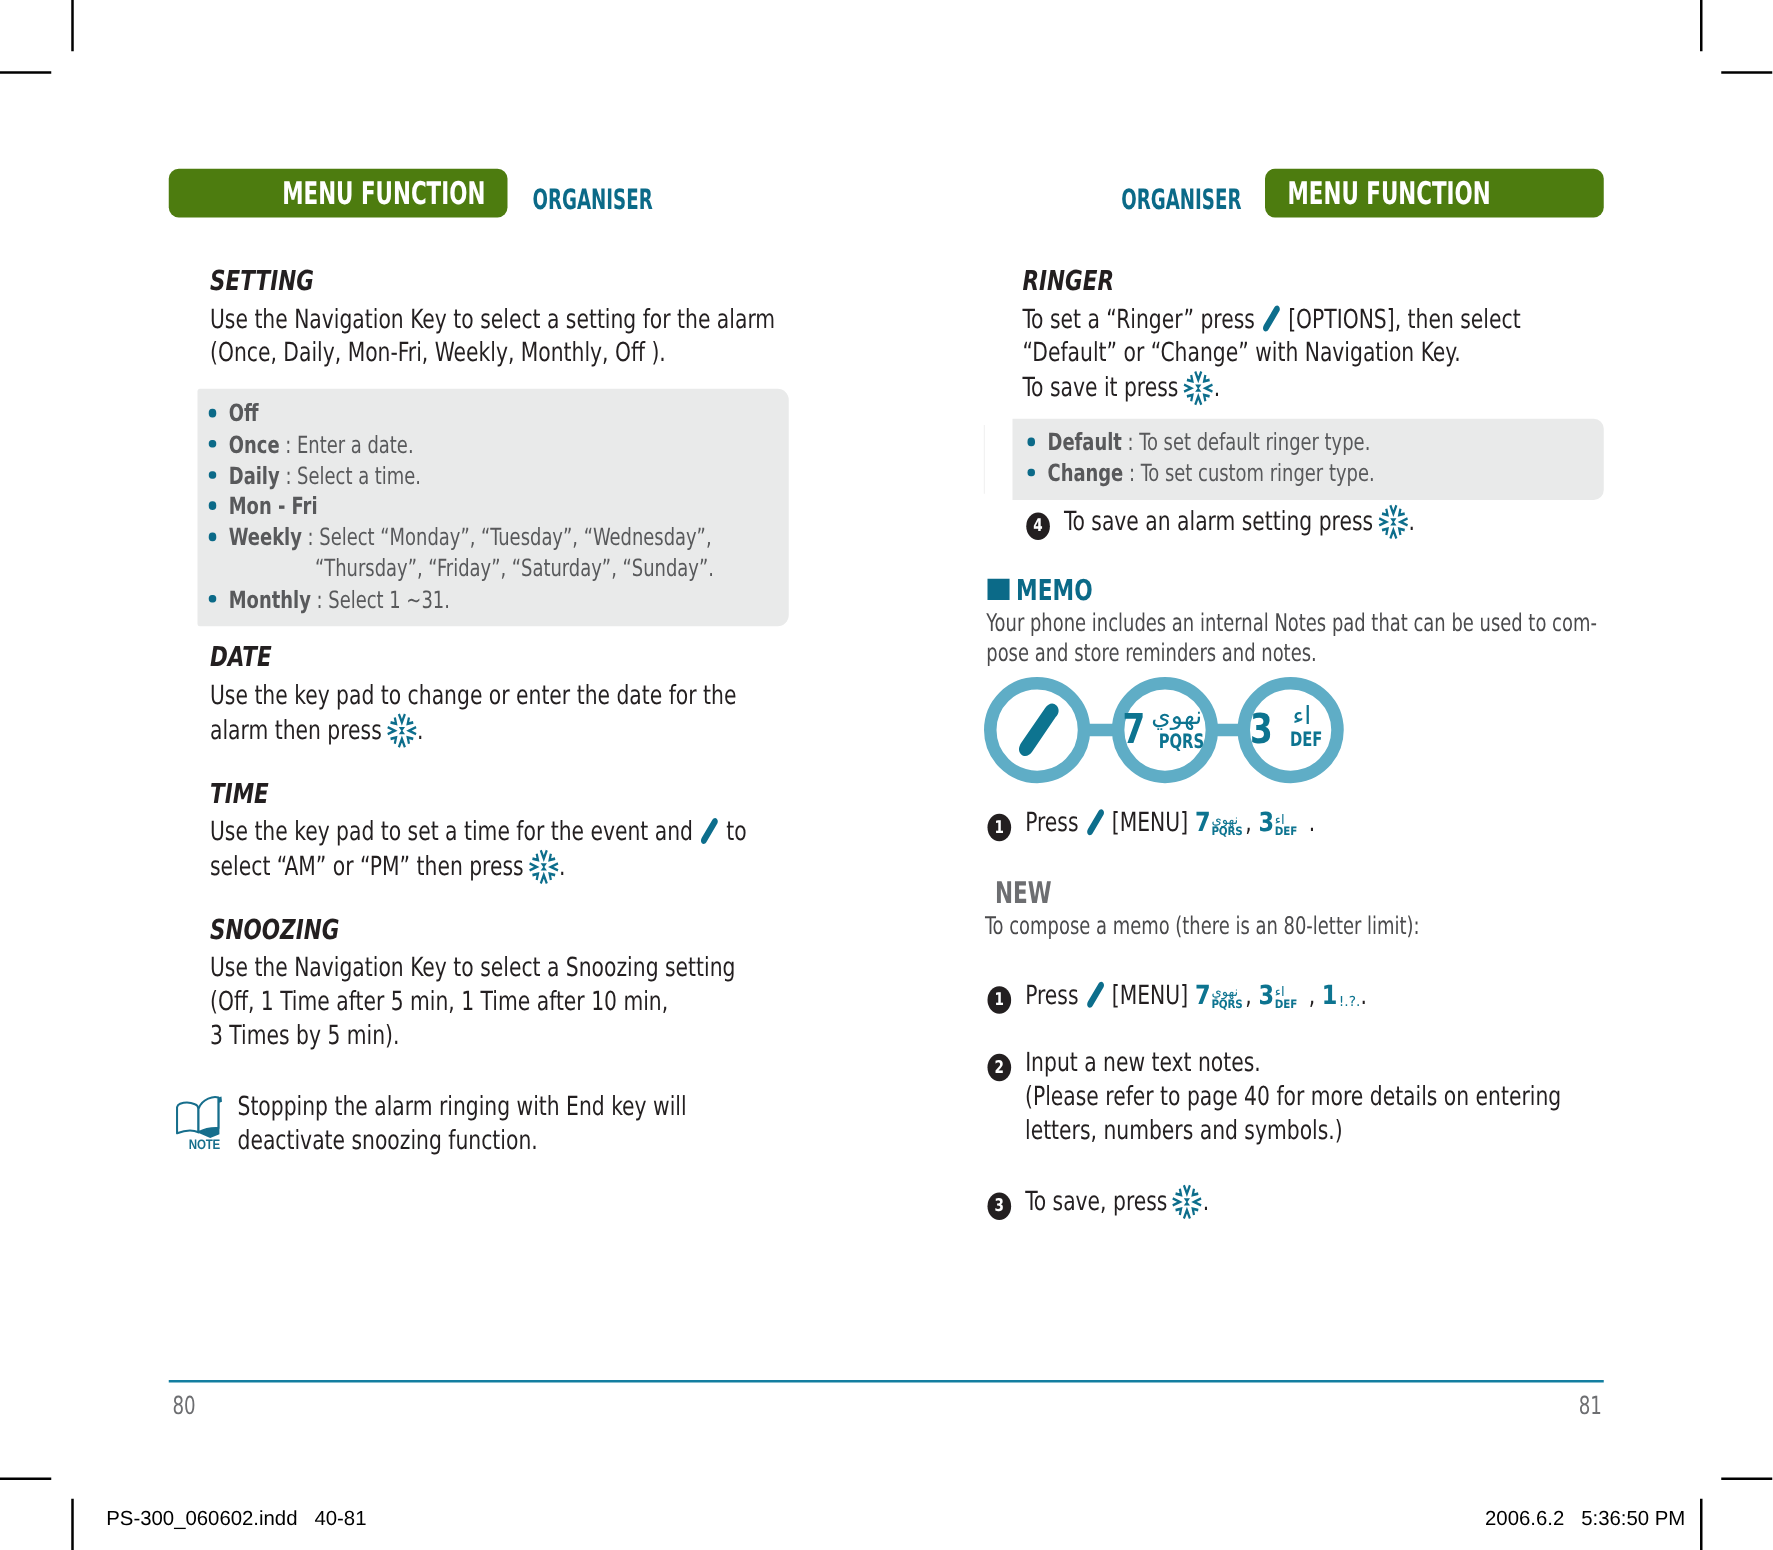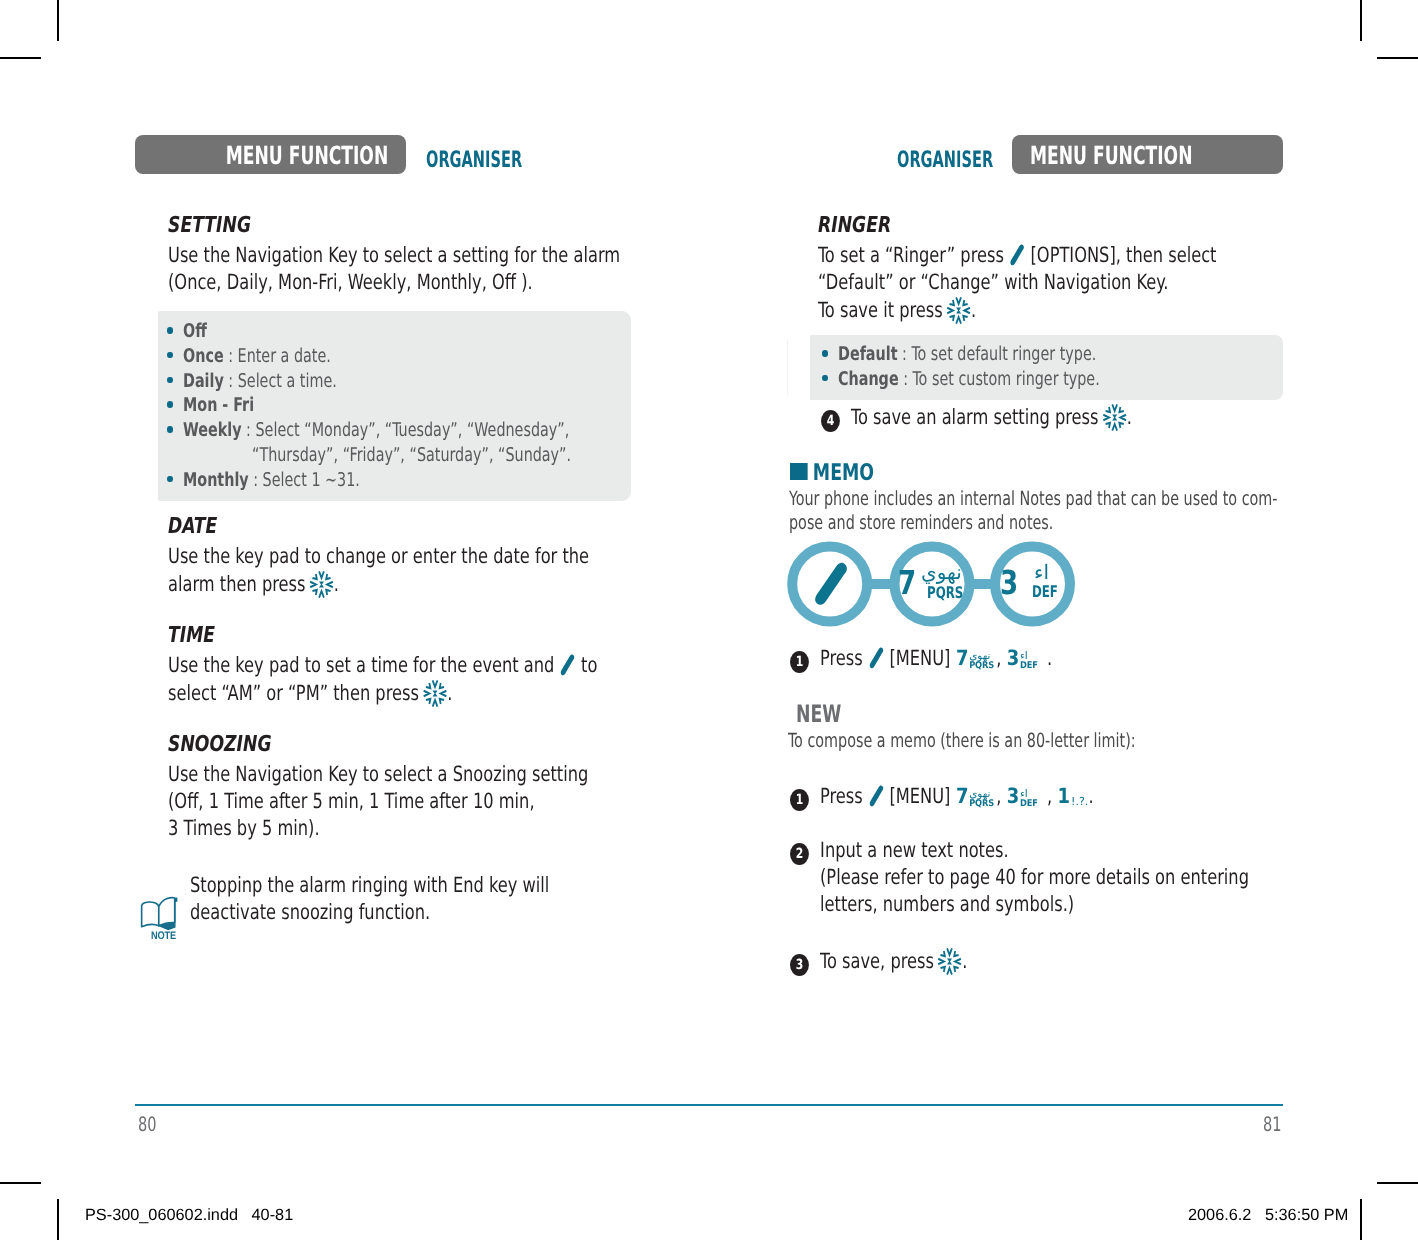--- a/index.html
+++ b/index.html
@@ -4,21 +4,21 @@
 <style>
   html,body{margin:0;padding:0;background:#fff;}
   body{width:1418px;height:1240px;overflow:hidden;
        font-family:"DejaVu Sans Condensed","DejaVu Sans",sans-serif;
        -webkit-font-smoothing:antialiased;text-rendering:geometricPrecision;}
   .page{position:relative;width:1418px;height:1240px;background:#fff;}
 
   
   .cm{position:absolute;background:#000;}
 
-  .tab{position:absolute;background:#737373;border-radius:8px;}
+  .tab{position:absolute;background:#4d7c0f;border-radius:8px;}
   .tab span{position:absolute;top:50%;color:#fff;font-weight:700;font-size:25px;white-space:nowrap;
             display:inline-block;transform:translateY(-50%) scaleX(.762);}
   .tab-left span{right:18px;transform-origin:right center;}
   .tab-right span{left:18px;transform-origin:left center;}
   .runhead{position:absolute;color:#0b6a88;font-weight:700;font-size:22.5px;white-space:nowrap;
            transform:scaleX(.72);transform-origin:left top;}
 
   .hd{position:absolute;font-style:italic;font-weight:700;color:#231f20;font-size:22px;white-space:nowrap;
       transform:scaleX(.87);transform-origin:left top;}
   .tx{position:absolute;color:#231f20;font-size:21px;white-space:nowrap;
@@ -143,21 +143,21 @@
           </g>
           <path fill="#0d6e8c" fill-rule="evenodd" d="M39 39 h22 v22 h-22 z M39 39 l9 11 l-9 11 z M61 39 l-9 11 l9 11 z"></path>
         </svg></span><span> .</span>
   </div>
 
   <div class="hd" style="left:168px;top:732px;">SNOOZING</div>
   <div class="tx" style="left:168px;top:762px;">Use the Navigation Key to select a Snoozing setting</div>
   <div class="tx" style="left:168px;top:789px;">(Off, 1 Time after 5 min, 1 Time after 10 min,</div>
   <div class="tx" style="left:168px;top:816px;">3 Times by 5 min).</div>
 
-  <div style="position:absolute;left:140px;top:896px;">
+  <div style="position:absolute;left:140px;top:876px;">
     <span class="ic" style="width:38px;height:35px;"><svg viewBox="1 3 93 88" xmlns="http://www.w3.org/2000/svg">
           <path fill="#166e8c" d="M80 10 L92 6 L93 16 L88 18 L88 80 L70 87 L44 76 L45 66 L60 72 L76 66 L84 63 L84 15 Z"></path>
           <path fill="#fff" stroke="#166e8c" stroke-width="4" stroke-linejoin="round" d="M5 27 Q6 22 11 20 Q26 15 40 21 Q46 23 47 30 L47 76 Q30 68 5 78 Z"></path>
           <path fill="#fff" stroke="#166e8c" stroke-width="4" stroke-linejoin="round" d="M47 30 Q52 16 66 10 Q78 5 86 8 L86 68 Q64 67 47 76 Z"></path>
         </svg></span>
     <div style="position:absolute;left:10.5px;top:34px;font:700 11px 'Liberation Sans',sans-serif;color:#166e8c;letter-spacing:-.2px;display:inline-block;transform:scaleX(.84);transform-origin:left top;">NOTE</div>
   </div>
   <div class="tx" style="left:190px;top:873px;">Stoppinp the alarm ringing with End key will</div>
   <div class="tx" style="left:190px;top:900px;">deactivate snoozing function.</div>
 

